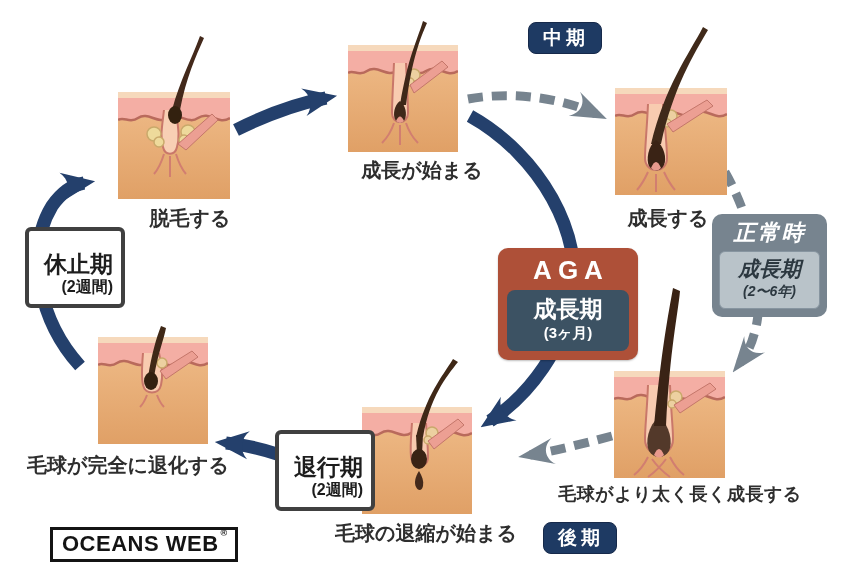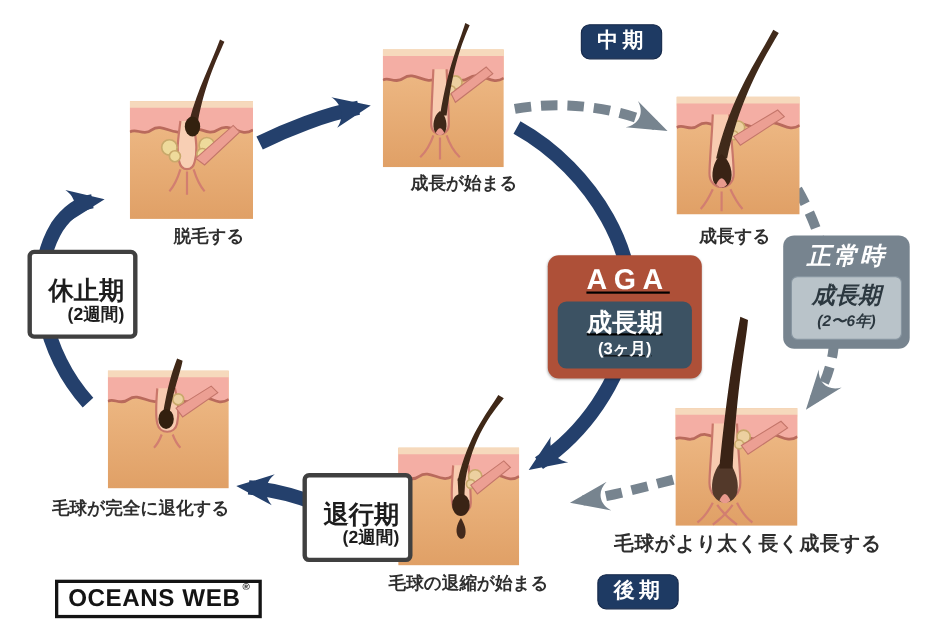--- a/index.html
+++ b/index.html
@@ -41,21 +41,21 @@
     padding:6px 7px 8px 7px;text-align:center;font-style:italic;
   }
   .normal-box .n-head{color:#fff;font-weight:bold;font-size:22px;letter-spacing:2px;
     display:block;line-height:1.2;}
   .normal-inner{background:#b9c3c9;border:1px solid #8795a0;border-radius:6px;margin-top:5px;
     padding:5px 10px 7px 10px;color:#2c3840;}
   .normal-inner .ph{display:block;font-size:21px;font-weight:bold;line-height:1.15;}
   .normal-inner .du{display:block;font-size:14px;font-weight:bold;margin-top:1px;}
   
   .caption{
-    position:absolute;z-index:3;color:#2e2e2e;font-weight:bold;font-size:16px;
+    position:absolute;z-index:3;color:#2e2e2e;font-weight:bold;font-size:20px;
     white-space:nowrap;transform:translateX(-50%);line-height:1.2;
   }
   .caption.small{font-size:18px;letter-spacing:0.5px;}
   
   .logo{
     position:absolute;z-index:3;border:3px solid #141414;color:#141414;
     font-weight:bold;font-size:22px;letter-spacing:0.5px;padding:3px 9px 4px 9px;
     line-height:1;white-space:nowrap;background:#fff;
   }
   .logo .reg{font-size:9px;vertical-align:top;position:relative;top:-4px;left:2px;}
@@ -235,21 +235,21 @@
   <div class="period-box" style="left:25px;top:227px;width:76px;">
     <span class="p-title">休止期</span>
     <span class="p-dur">(2週間)</span>
   </div>
 
   <div class="period-box" style="left:275px;top:430px;width:76px;">
     <span class="p-title">退行期</span>
     <span class="p-dur">(2週間)</span>
   </div>
 
-  <div class="aga-box" style="left:498px;top:232px;width:122px;text-decoration:underline;">
+  <div class="aga-box" style="left:498px;top:248px;width:122px;">
     <span class="aga-head">AGA</span>
     <div class="aga-inner">
       <span class="ph">成長期</span>
       <span class="du">(3ヶ月)</span>
     </div>
   </div>
 
   <div class="normal-box" style="left:712px;top:214px;width:101px;">
     <span class="n-head">正常時</span>
     <div class="normal-inner">

